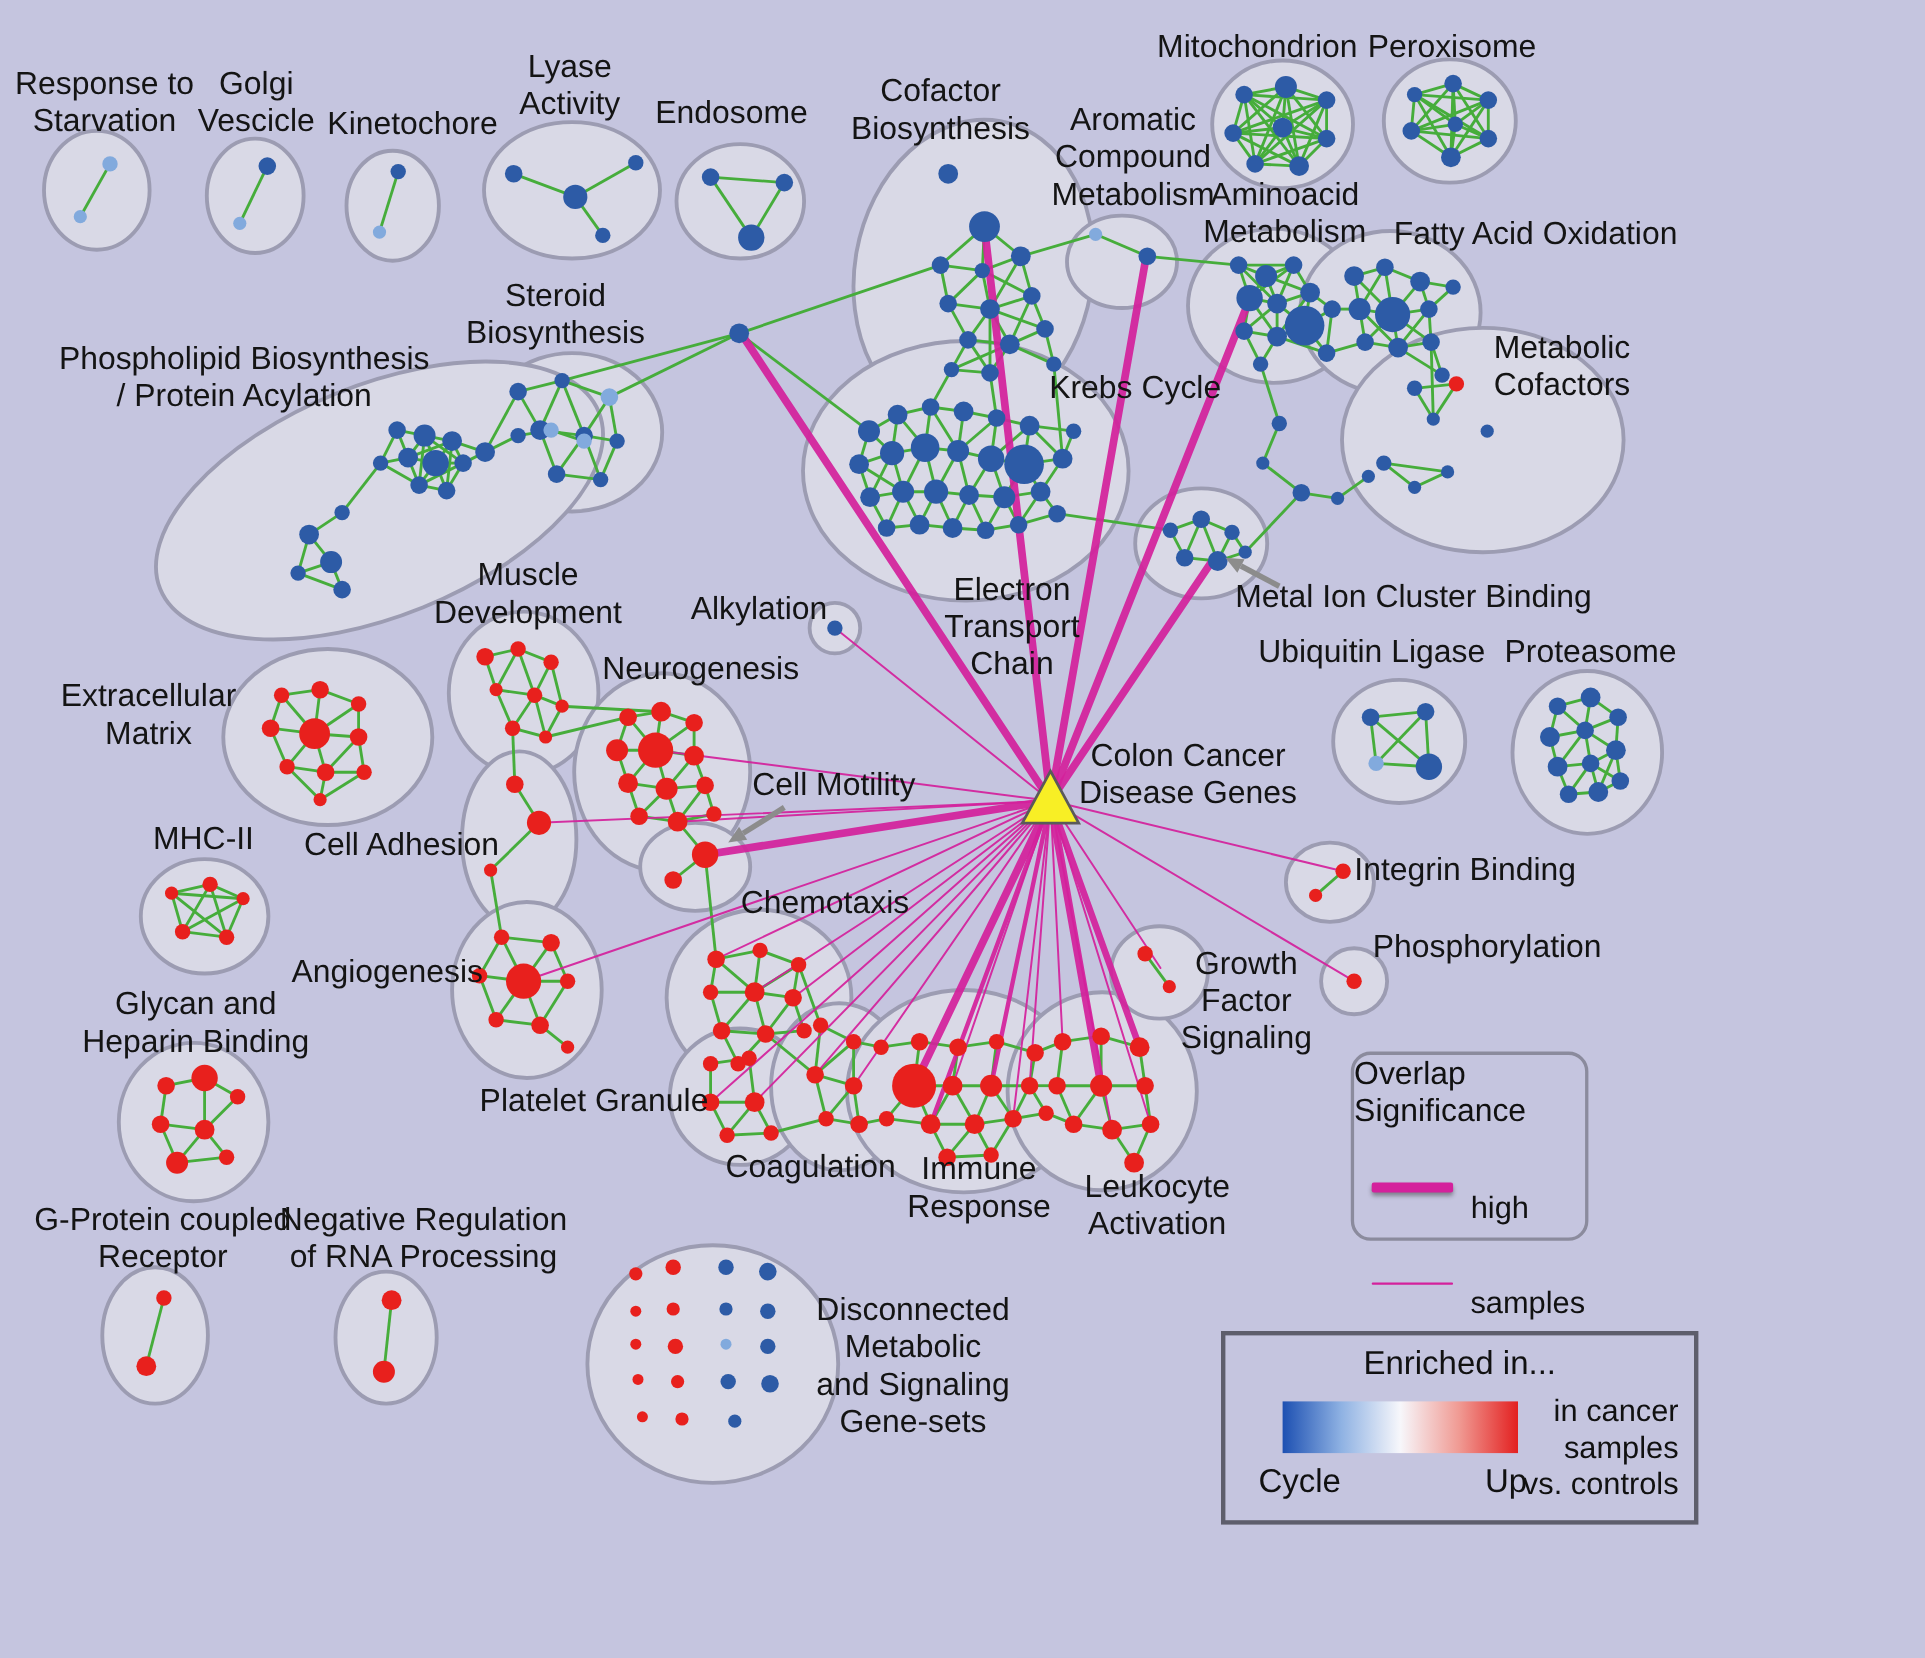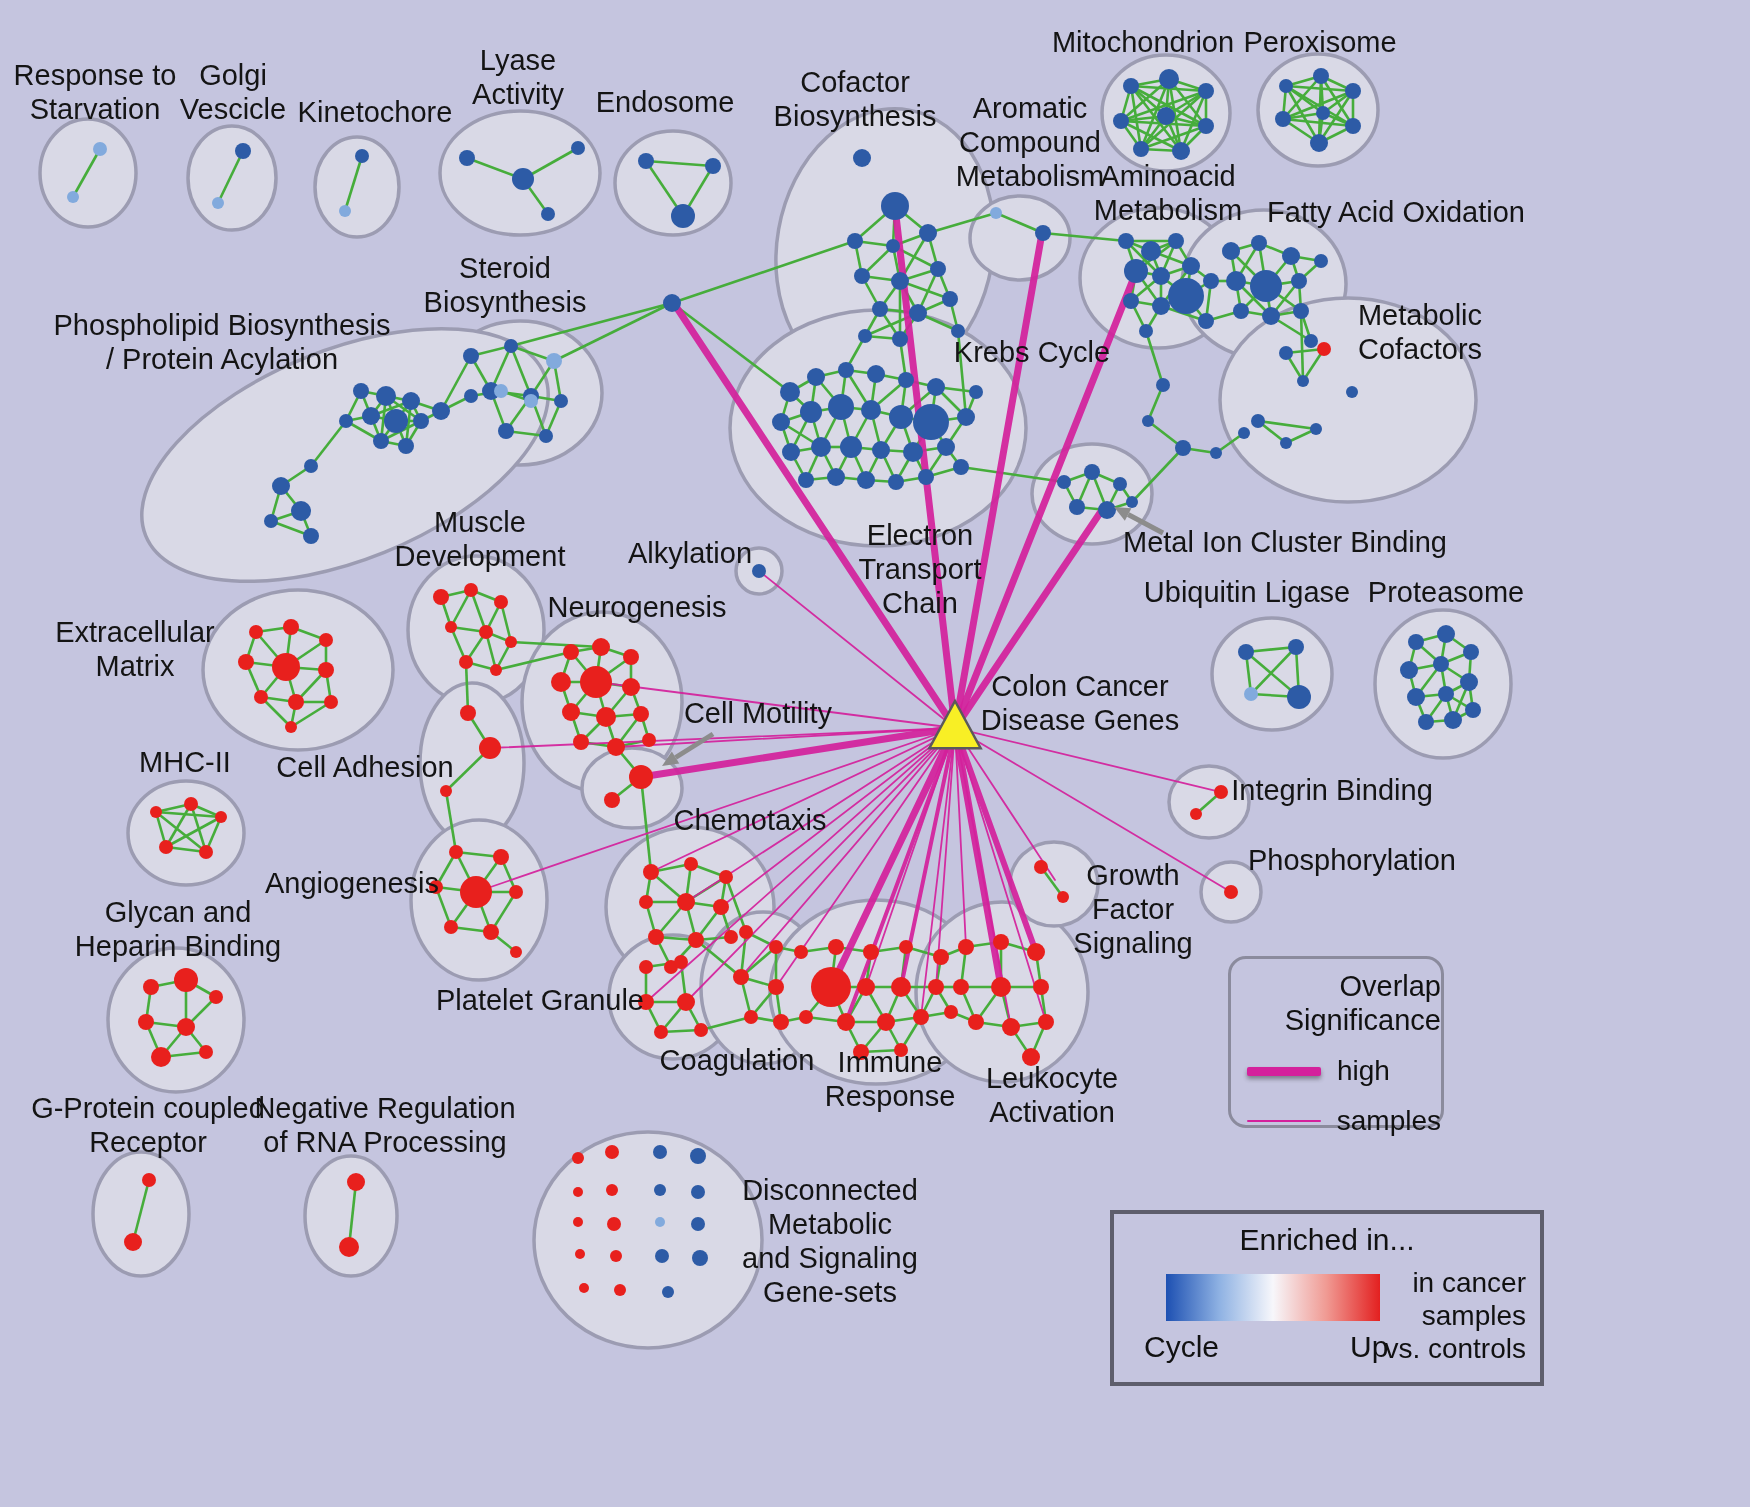--- a/index.html
+++ b/index.html
@@ -3,24 +3,24 @@
 <meta charset="utf-8">
 <style>
   html,body{margin:0;padding:0;background:#c5c5df;}
   .stage{position:relative;width:1750px;height:1507px;background:#c5c5df;
          font-family:"Liberation Sans",sans-serif;overflow:hidden;}
   svg#net{position:absolute;left:0;top:0;}
   svg text{font-family:"Liberation Sans",sans-serif;font-size:29px;fill:#141414;}
   .legend{position:absolute;color:#111;box-sizing:border-box;}
   #legend-sig{left:1228px;top:956px;width:216px;height:172px;
               border:3px solid #8b8b9d;border-radius:18px;text-align:left;}
-  .legend-title{font-size:29px;line-height:34px;white-space:pre-line;text-align:right;margin-top:10px;padding-left:12px;}
+  .legend-title{font-size:29px;line-height:34px;white-space:pre-line;text-align:left;}
   .sig-row{display:flex;align-items:center;margin:18px 0 0 16px;}
   .sig-swatch{width:74px;border-radius:2px;box-shadow:0 3px 4px rgba(40,40,40,.45);}
-  .sig-label{font-size:28px;margin-left:16px;}
+  .sig-label{font-size:28px;margin-left:16px;margin-top:37px;}
   #legend-enr{left:1110px;top:1166px;width:434px;height:176px;border:4px solid #5e5e6c;margin-top:44px;}
   .enr-title{font-size:30px;text-align:center;margin-top:9px;}
   .enr-bar{position:absolute;left:52px;top:60px;width:214px;height:47px;}
   .enr-down{position:absolute;left:30px;top:116px;font-size:30px;}
   .enr-up{position:absolute;left:236px;top:116px;font-size:30px;}
   .enr-side{position:absolute;right:14px;top:52px;font-size:28px;line-height:33px;
             text-align:right;white-space:pre-line;}
 </style>
 </head>
 <body>

